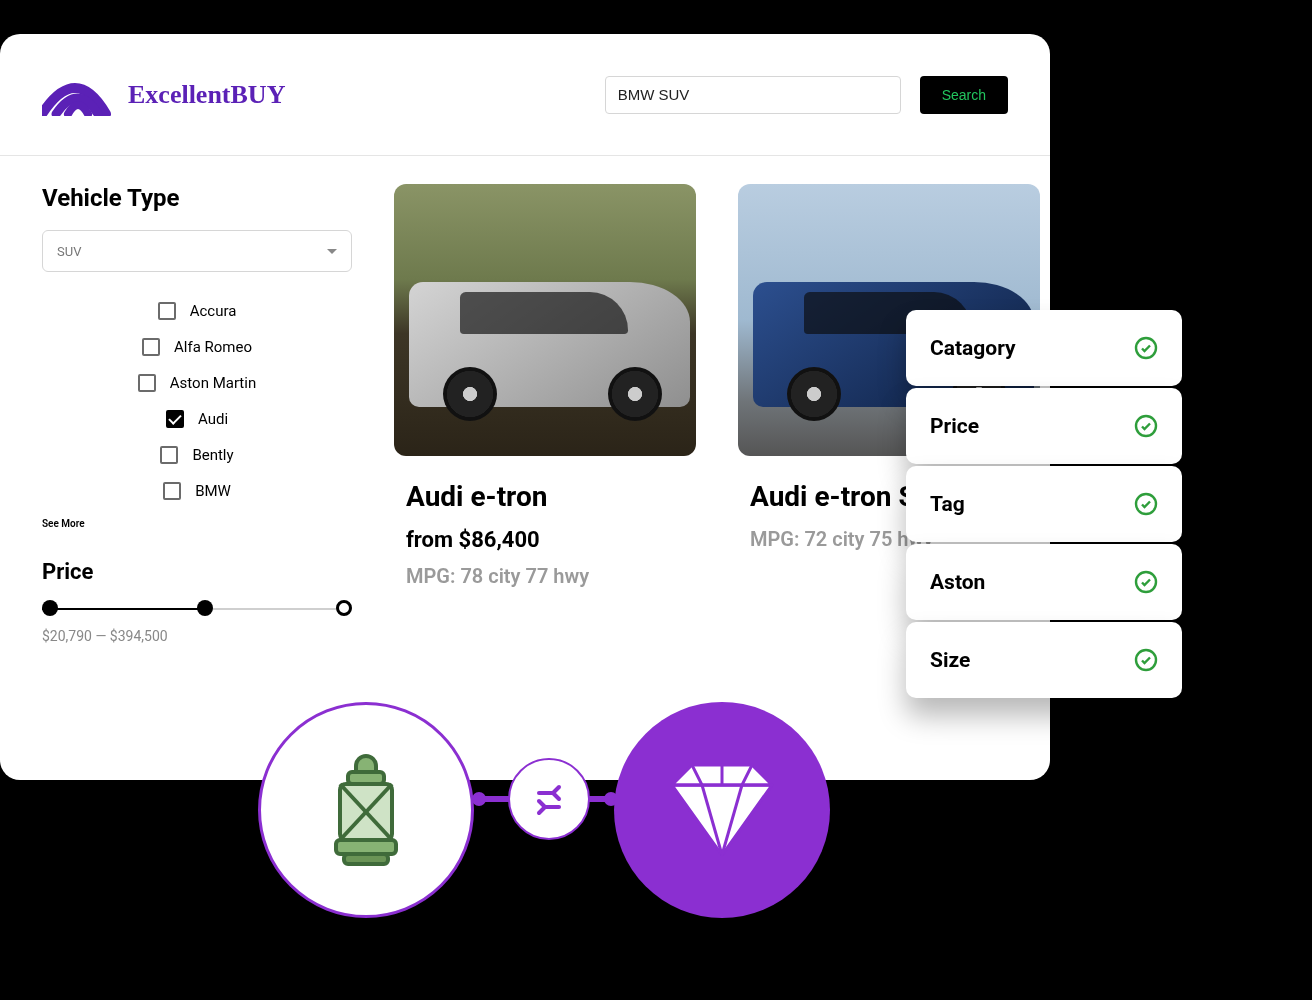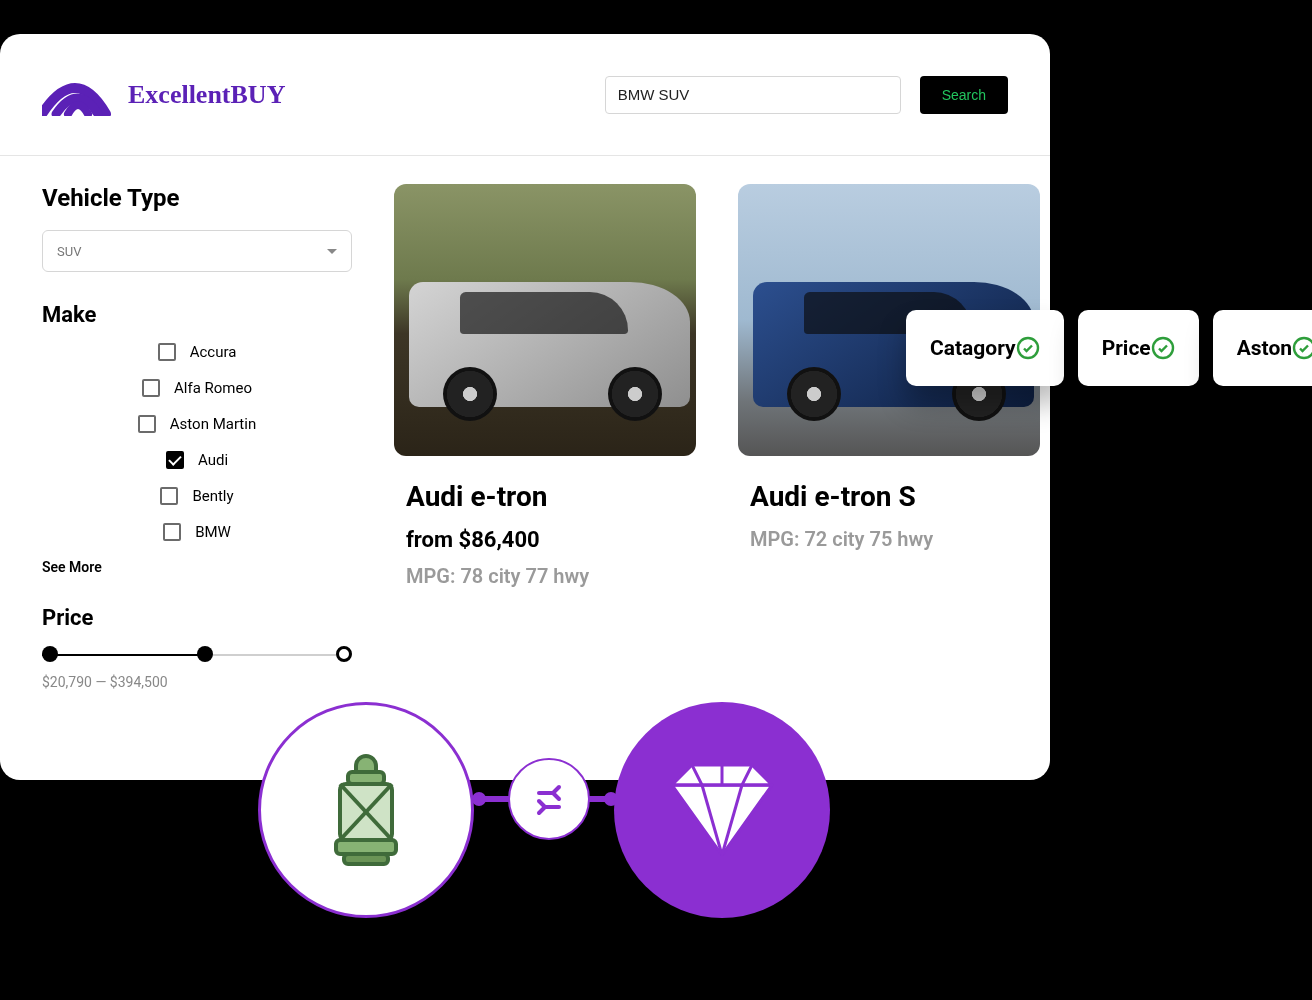--- a/index.html
+++ b/index.html
@@ -129,21 +129,21 @@
   }
   .chk.checked::after {
     content: "";
     width: 10px;
     height: 5px;
     border-left: 2px solid #fff;
     border-bottom: 2px solid #fff;
     transform: rotate(-45deg) translate(1px,-1px);
   }
   .chk-label { font-size: 15px; }
-  .see-more { font-size: 14px; font-weight: 600; cursor: pointer; margin-bottom: 30px; }
+  .see-more { font-size: 10px; font-weight: 600; cursor: pointer; margin-bottom: 30px; }
   .price-title { font-size: 22px; font-weight: 700; margin-bottom: 16px; }
   .slider {
     position: relative;
     height: 18px;
     margin-bottom: 10px;
   }
   .slider-track {
     position: absolute;
     top: 8px;
     left: 0; right: 0;
@@ -200,22 +200,22 @@
   .card-price { font-size: 22px; font-weight: 700; margin-bottom: 12px; padding-left: 12px;}
   .card-mpg { font-size: 20px; color: #9a9a9a; font-weight: 600; padding-left: 12px;}
   
   
   .filter-pills {
     position: absolute;
     top: 310px;
     left: 906px;
     width: 276px;
     display: flex;
-    flex-direction: row;
-    gap: 14px;
+    flex-direction: column;
+    gap: 2px;
   }
   .pill {
     background: #fff;
     border-radius: 10px;
     height: 76px;
     display: flex;
     align-items: center;
     justify-content: space-between;
     padding: 0 24px;
     box-shadow: 0 18px 28px rgba(0,0,0,0.28);
@@ -322,21 +322,20 @@
   </div>
 
   <div class="body-area">
     <aside class="sidebar">
       <h2>Vehicle Type</h2>
       <div class="select-box">
         <span>SUV</span>
         <span class="caret-down"></span>
       </div>
 
-      <h3>Make</h3>
 
       <div class="chk-row">
         <span class="chk"></span>
         <span class="chk-label">Accura</span>
       </div>
       <div class="chk-row">
         <span class="chk"></span>
         <span class="chk-label">Alfa Romeo</span>
       </div>
       <div class="chk-row">
@@ -407,20 +406,27 @@
       </svg>
   </div>
   <div class="pill">
     <span class="pill-label">Price</span>
     <svg class="check-circle" viewBox="0 0 24 24" fill="none" stroke="#2e9e3b" stroke-width="2.4">
         <circle cx="12" cy="12" r="10"></circle>
         <path d="M8 12.5l2.5 2.5L16 9.5"></path>
       </svg>
   </div>
   <div class="pill">
+    <span class="pill-label">Tag</span>
+    <svg class="check-circle" viewBox="0 0 24 24" fill="none" stroke="#2e9e3b" stroke-width="2.4">
+        <circle cx="12" cy="12" r="10"></circle>
+        <path d="M8 12.5l2.5 2.5L16 9.5"></path>
+      </svg>
+  </div>
+  <div class="pill">
     <span class="pill-label">Aston</span>
     <svg class="check-circle" viewBox="0 0 24 24" fill="none" stroke="#2e9e3b" stroke-width="2.4">
         <circle cx="12" cy="12" r="10"></circle>
         <path d="M8 12.5l2.5 2.5L16 9.5"></path>
       </svg>
   </div>
   <div class="pill">
     <span class="pill-label">Size</span>
     <svg class="check-circle" viewBox="0 0 24 24" fill="none" stroke="#2e9e3b" stroke-width="2.4">
         <circle cx="12" cy="12" r="10"></circle>

